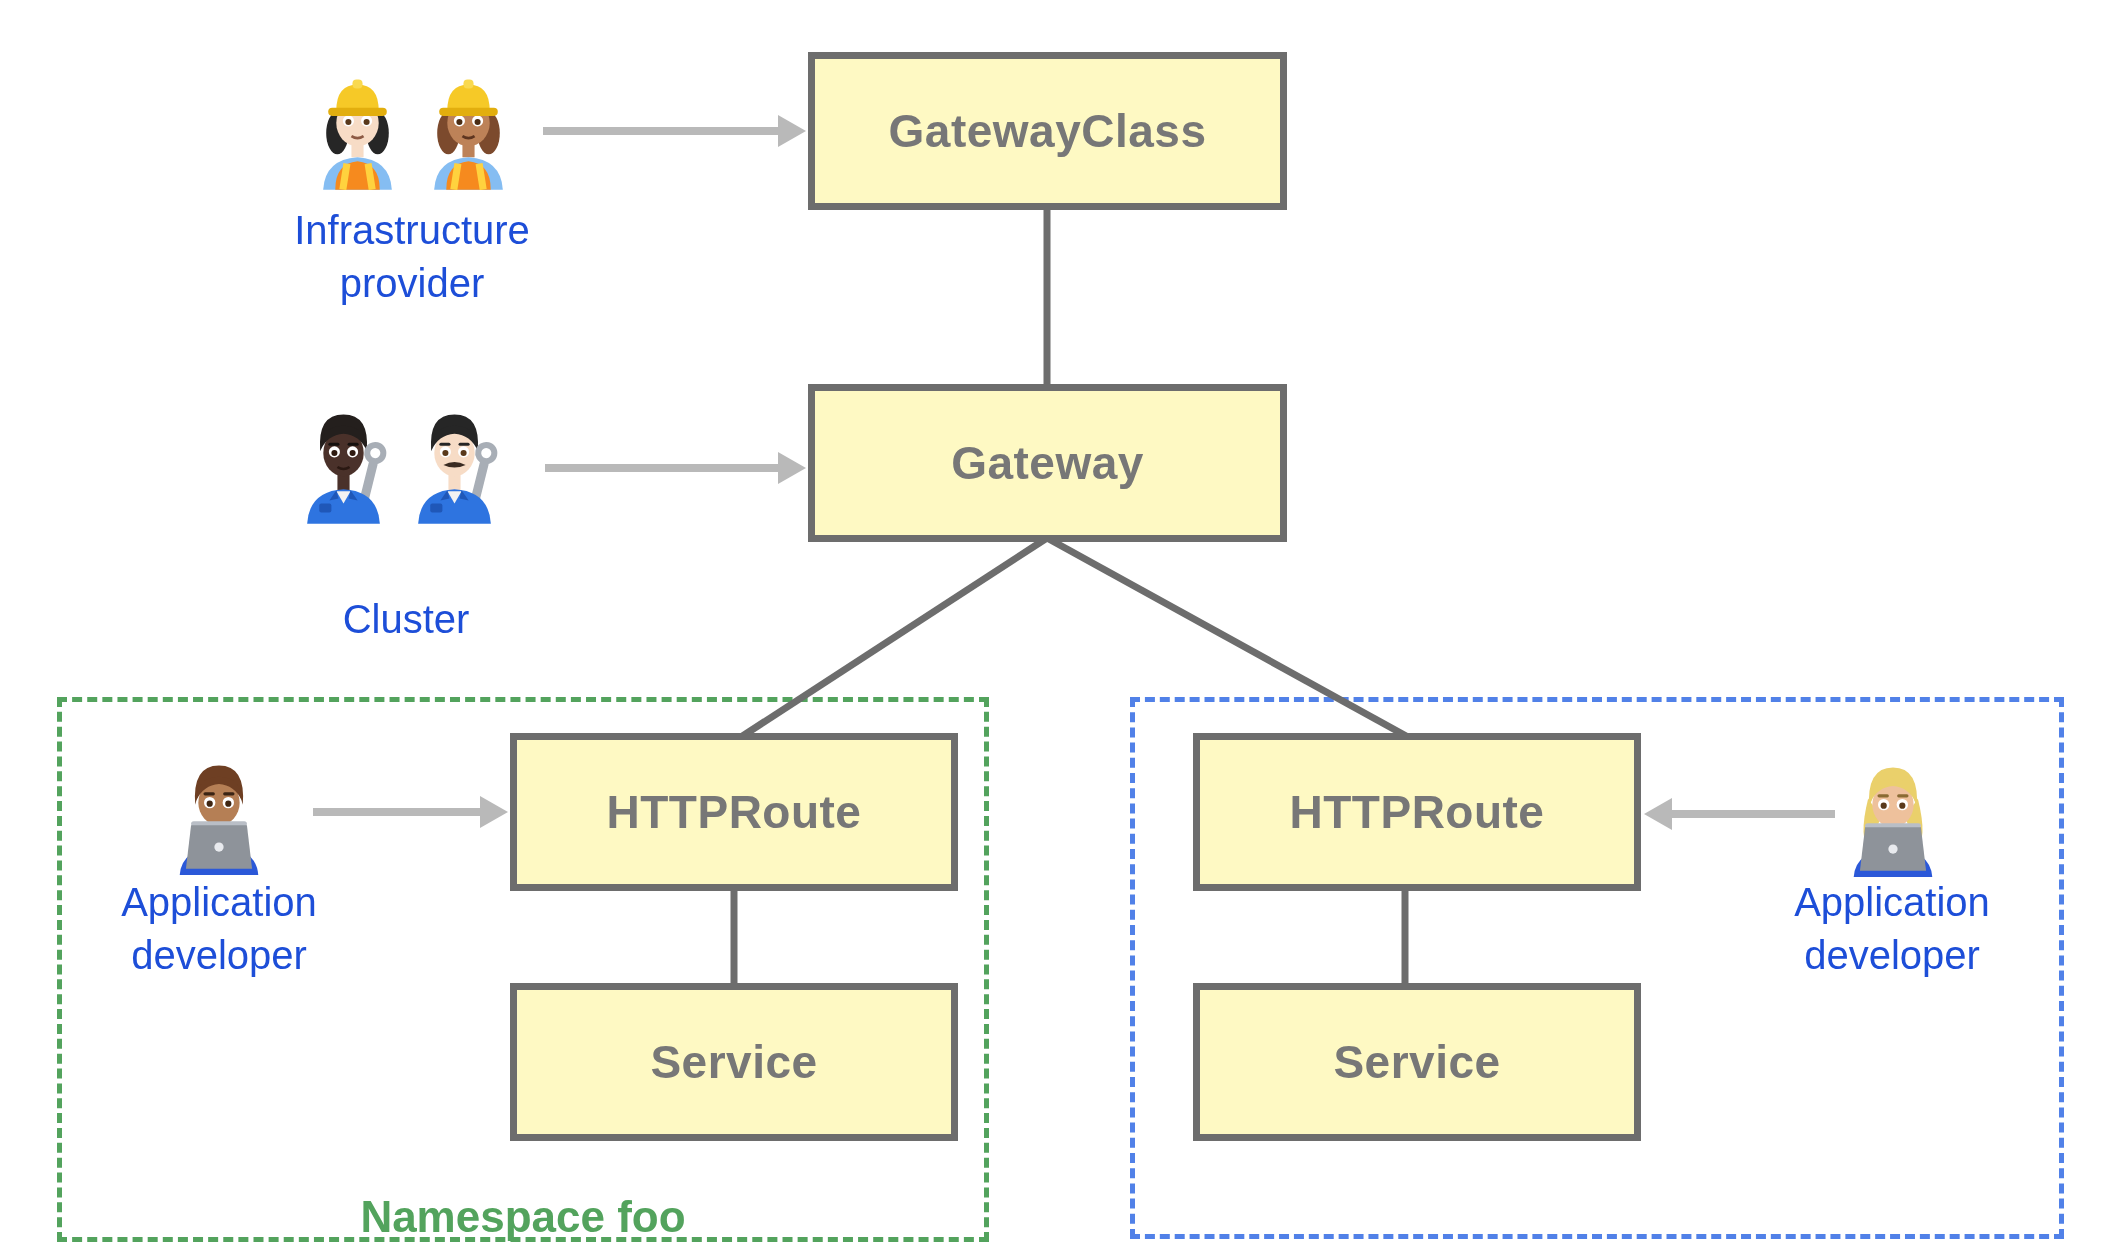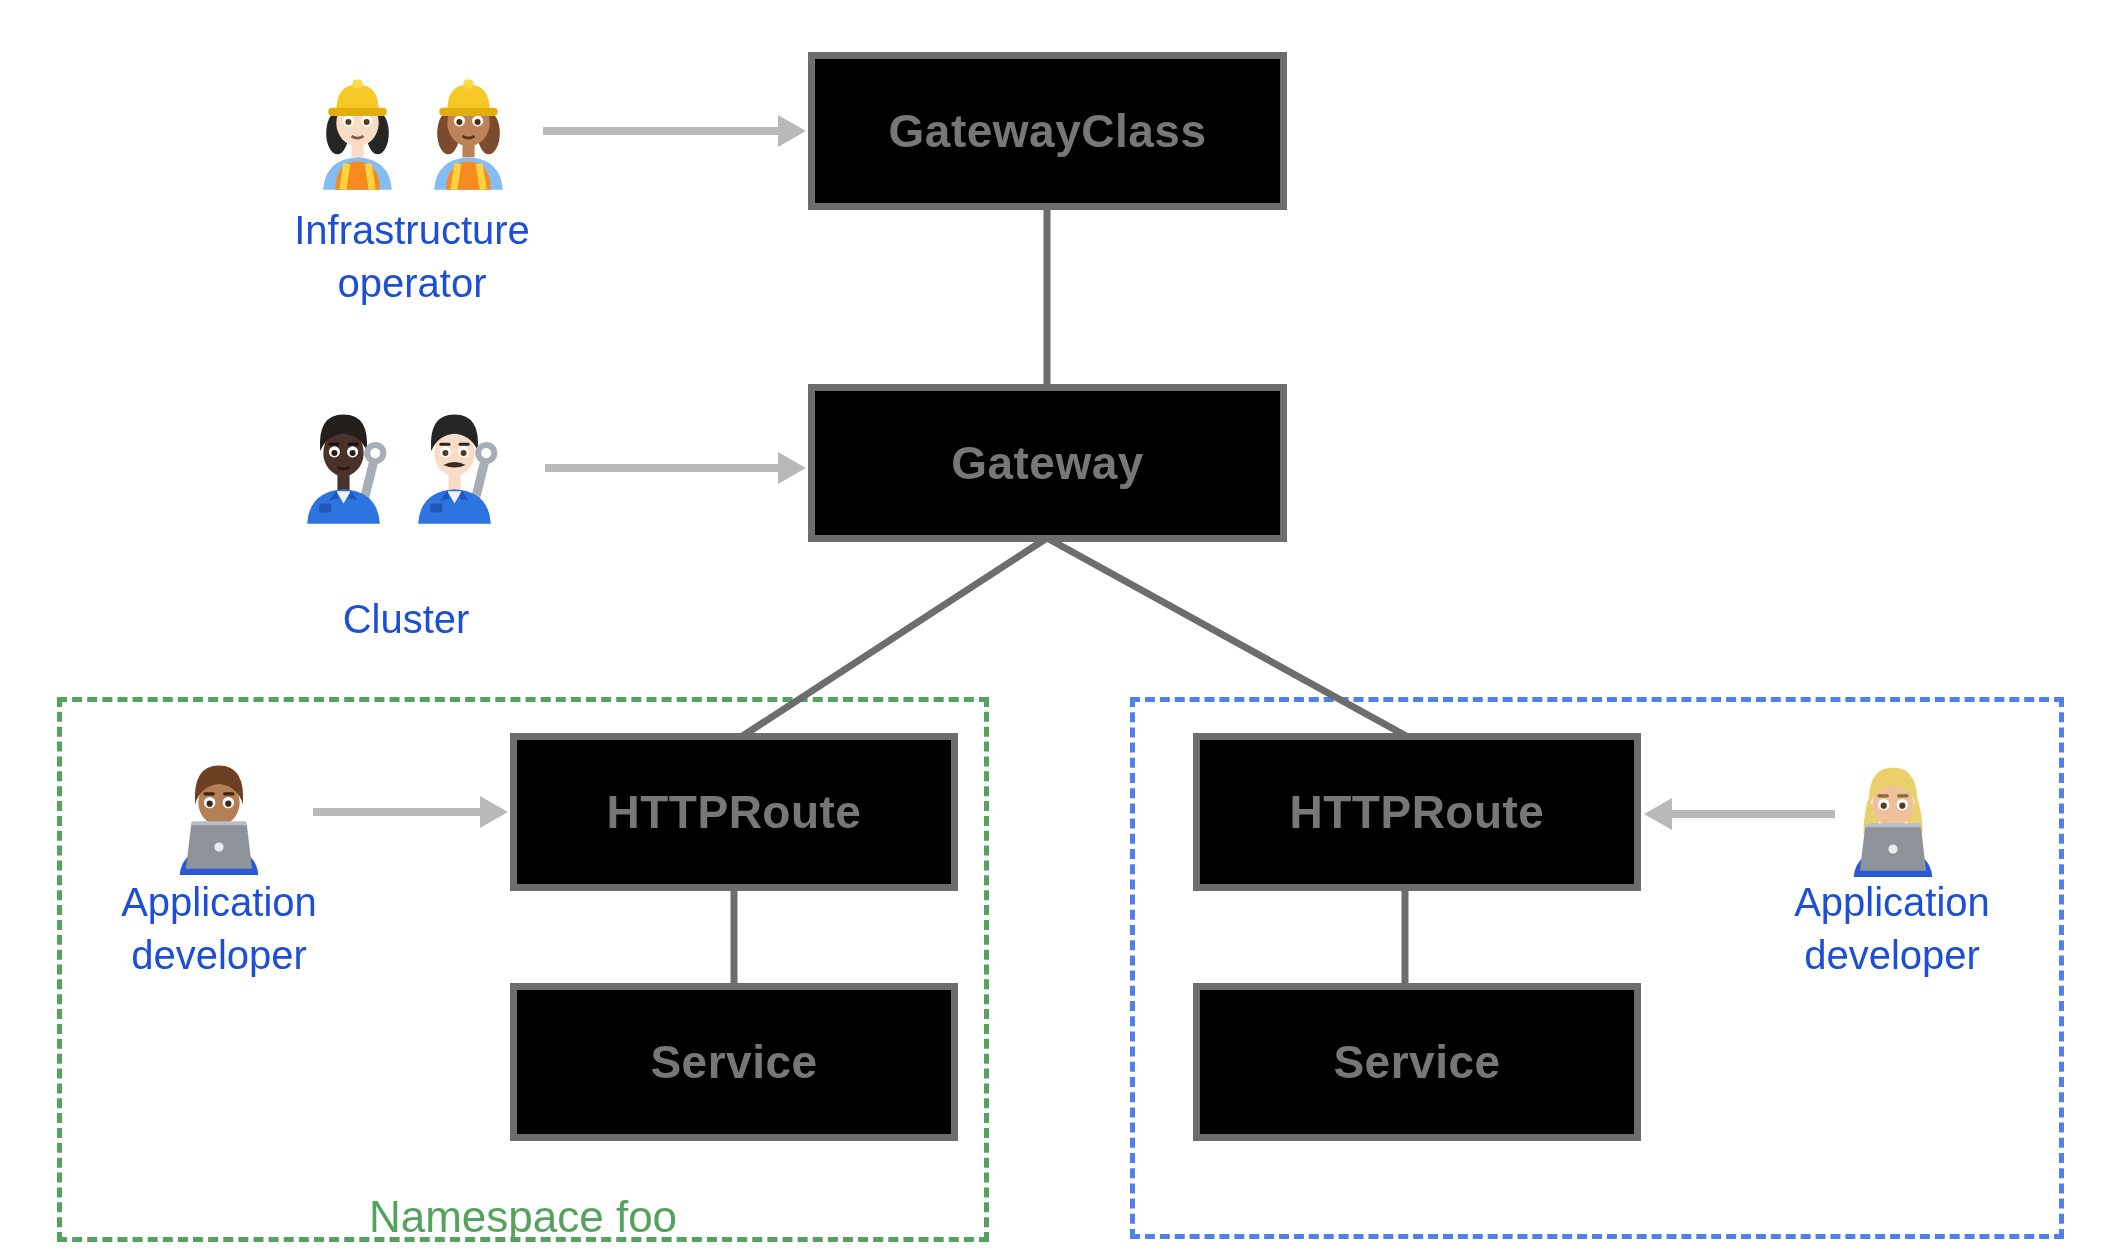--- a/index.html
+++ b/index.html
@@ -3,24 +3,24 @@
 <meta charset="utf-8">
 <style>
   html,body{margin:0;padding:0;background:#fff;}
   #canvas{position:relative;width:2112px;height:1258px;background:#ffffff;overflow:hidden;
           font-family:"Liberation Sans", sans-serif;}
   svg.layer{position:absolute;left:0;top:0;}
   #connector-layer{z-index:2;}
   .ns{position:absolute;box-sizing:border-box;border:5px dashed;background:transparent;z-index:1;}
   .ns-foo{border-color:#53a35d;}
   .ns-bar{border-color:#5181e8;}
-  .ns-label{position:absolute;z-index:4;font-weight:normal;font-size:44px;text-align:center;}
+  .ns-label{position:absolute;z-index:4;font-weight:bold;font-size:44px;text-align:center;}
   .ns-label.foo{color:#53a35d;}
   .ns-label.bar{color:#5181e8;}
-  .rbox{position:absolute;box-sizing:border-box;border:7px solid #6d6d6d;background:#000000;z-index:3;
+  .rbox{position:absolute;box-sizing:border-box;border:7px solid #6d6d6d;background:#fef9c3;z-index:3;
         display:flex;align-items:center;justify-content:center;}
   .rbox span{font-weight:bold;font-size:46px;color:#777777;letter-spacing:0.5px;}
   .persona-label{position:absolute;z-index:4;color:#1d4ed8;font-size:40px;line-height:53px;text-align:center;}
   .emoji-row{position:absolute;z-index:4;display:flex;gap:14px;align-items:flex-end;}
   .emoji-row svg{display:block;}
 </style>
 </head>
 <body>
 
 <div id="canvas">
@@ -114,21 +114,21 @@
       <rect x="43" y="13" width="10" height="9" rx="4" fill="#f9d94f"></rect>
       <rect x="19" y="41" width="58" height="8" rx="4" fill="#e2ae0e"></rect>
       <path d="M14 122 Q16 92 48 90 Q80 92 82 122 Z" fill="#85bdf2"></path>
       <path d="M26 122 Q26 96 48 94 Q70 96 70 122 Z" fill="#f68a1e"></path>
       <rect x="32" y="96" width="7" height="26" fill="#ffd23e" transform="rotate(9 35 109)"></rect>
       <rect x="57" y="96" width="7" height="26" fill="#ffd23e" transform="rotate(-9 61 109)"></rect>
     </svg>
   </div>
   <div class="persona-label" style="left:162px;top:204px;width:500px;">
     <div>Infrastructure</div>
-    <div>operator</div>
+    <div>provider</div>
   </div>
 
   <div class="emoji-row" style="left:295px;top:400px;">
     <svg width="97" height="124" viewBox="0 0 96 122">
       <path d="M25 50 Q22 14 48 14 Q74 14 71 50 Q65 27 48 26 Q31 27 25 50 Z" fill="#241f1d"></path>
       <rect x="42" y="72" width="12" height="18" fill="#4a312a"></rect>
       <ellipse cx="48" cy="52" rx="20" ry="23" fill="#4a312a"></ellipse>
       <path d="M25 50 Q24 26 48 25 Q72 26 71 50 Q64 34 48 33 Q32 34 25 50 Z" fill="#241f1d"></path>
       <rect x="33" y="42" width="11" height="3" rx="1.5" fill="#15100e"></rect>
         <rect x="52" y="42" width="11" height="3" rx="1.5" fill="#15100e"></rect>

